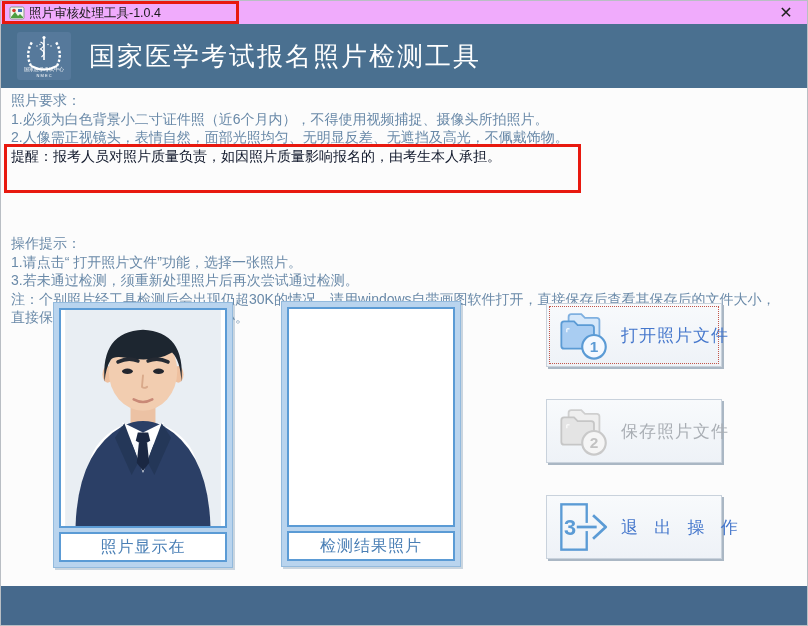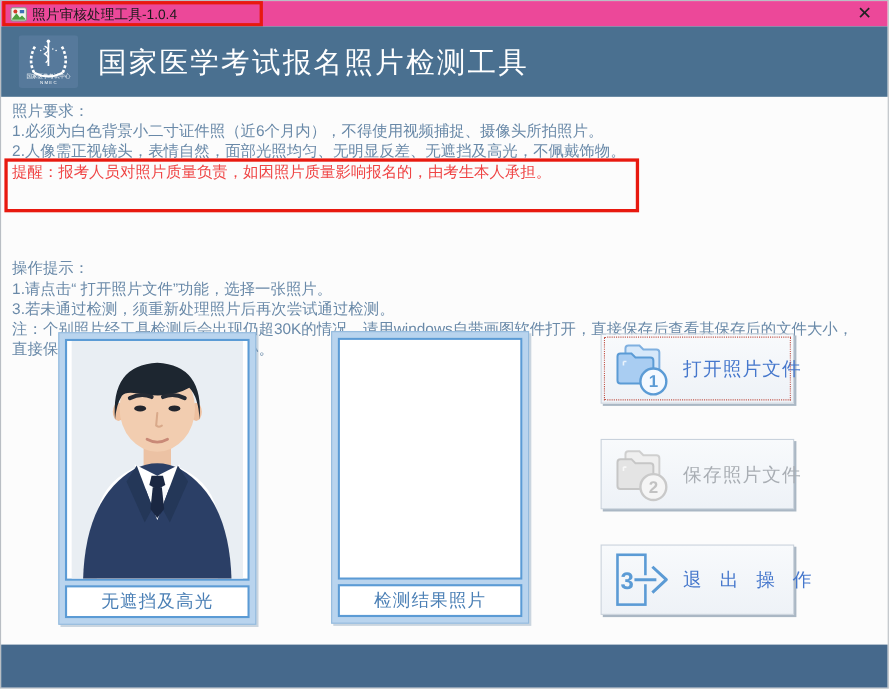--- a/index.html
+++ b/index.html
@@ -1,21 +1,21 @@
 <!DOCTYPE html>
 <html><head>
 <meta charset="utf-8">
 <style>
   html,body{margin:0;padding:0;}
   body{font-family:"Liberation Sans","DejaVu Sans",sans-serif;background:#ddd;}
   #window{position:relative;width:808px;height:626px;background:#fcfcfc;overflow:hidden;
           box-sizing:border-box;border:1px solid #b9bec4;}
 
   
-  .titlebar{position:absolute;left:0;top:0;width:100%;height:23px;background:#ec4899;}
+  .titlebar{position:absolute;left:0;top:0;width:100%;height:23px;background:#f0abfc;}
   .titlebar .app-ico{position:absolute;left:8px;top:4px;width:16px;height:16px;}
   .titlebar .ttl{position:absolute;left:28px;top:4px;font-size:12.5px;color:#1a1a1a;white-space:nowrap;}
   .titlebar .close{position:absolute;right:11px;top:2px;width:20px;height:20px;font-size:16px;
                    color:#222;text-align:center;line-height:20px;cursor:pointer;}
 
   
   .anno{position:absolute;border:3px solid #e8190f;background:transparent;pointer-events:none;}
   #anno-title{left:1px;top:0px;width:231px;height:17px;}
   #anno-req{left:3px;top:143px;width:571px;height:43px;}
 
@@ -23,28 +23,28 @@
   .header{position:absolute;left:0;top:23px;width:100%;height:64px;background:#4a7090;}
   .header .logo{position:absolute;left:16px;top:8px;width:54px;height:48px;}
   .header .htitle{position:absolute;left:88px;top:0;height:64px;line-height:64px;color:#fff;
                   font-size:26px;font-weight:500;letter-spacing:2px;white-space:nowrap;}
 
   
   .txtblock{position:absolute;left:10px;font-size:14px;line-height:18.5px;color:#6989a8;white-space:nowrap;}
   #req-block{top:90px;}
   #tips-block{top:196px;margin-top:37px;}
   .em-dark{color:#1c1c1c;font-weight:600;font-size:13px;}
-  .warn-red{color:#ef4444;}
+  .warn-red{color:#0f172a;}
 
   
   .panel{position:absolute;width:180px;height:266px;background:#b9d4ee;border:1px solid #93badd;
          box-shadow:2px 2px 0 rgba(110,140,170,.35);box-sizing:border-box;padding:5px;
          display:flex;flex-direction:column;gap:4px;}
   #panel-sample{left:52px;top:301px;}
-  #panel-result{left:300px;top:300px;}
+  #panel-result{left:280px;top:300px;}
   .photo-box{flex:1;background:#ffffff;border:2px solid #5b9bd5;overflow:hidden;
              display:flex;align-items:center;justify-content:center;}
   .panel-label{height:26px;background:#ffffff;border:2px solid #5b9bd5;color:#4a7fb5;
                font-size:16px;display:flex;align-items:center;justify-content:center;letter-spacing:1px;}
 
   
   .actbtn{position:absolute;left:545px;width:176px;height:64px;box-sizing:border-box;
           background:linear-gradient(#f8fafc,#eef2f7);border:1px solid #c9d2dc;
           box-shadow:2px 2px 0 #aab7c4;display:flex;align-items:center;padding-left:8px;gap:8px;
           cursor:pointer;}
@@ -143,21 +143,21 @@
 
         <ellipse cx="60" cy="60" rx="5.2" ry="2.6" fill="#23262e"></ellipse>
         <ellipse cx="90" cy="60" rx="5.2" ry="2.6" fill="#23262e"></ellipse>
 
         <path d="M75 63 L74 75 Q75 77 78 76" stroke="#dba械" stroke-width="0" fill="none"></path>
         <path d="M75 64 L74 75 Q76 77 79 75" stroke="#d9a98a" stroke-width="1.8" fill="none" stroke-linecap="round"></path>
 
         <path d="M66 87 Q75 92 84 87" stroke="#c98977" stroke-width="2.4" fill="none" stroke-linecap="round"></path>
       </svg>
     </div>
-    <div class="panel-label">无遮挡及高光</div>
+    <div class="panel-label">照片显示在</div>
   </div>
 
   <div class="panel" id="panel-result">
     <div class="photo-box"></div>
     <div class="panel-label">检测结果照片</div>
   </div>
 
   <div class="actbtn" id="btn-open">
     <div class="focus-ring"></div>
     <svg class="bicon" viewBox="0 0 64 60">

